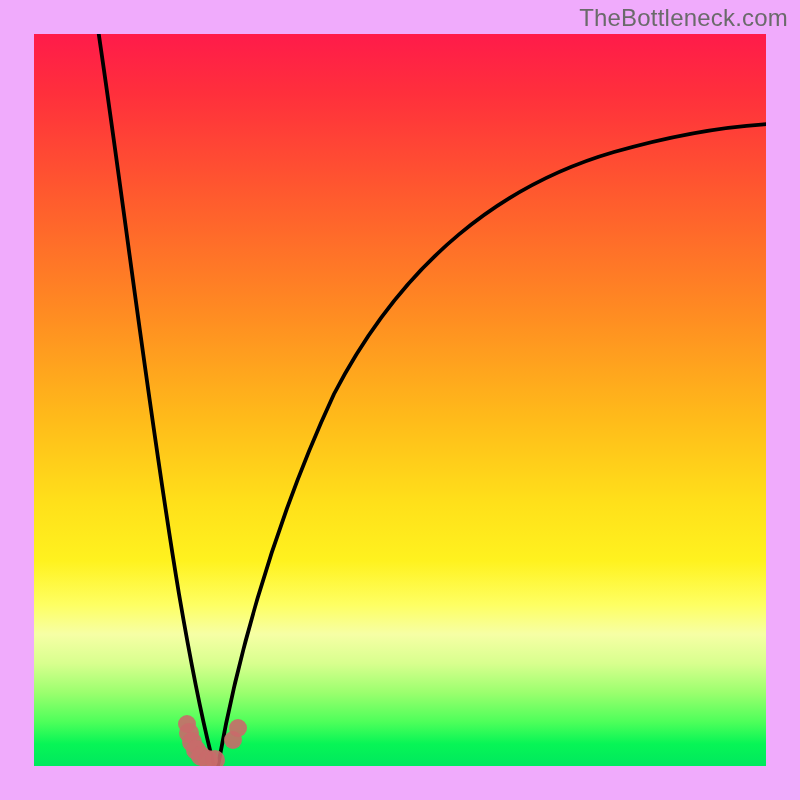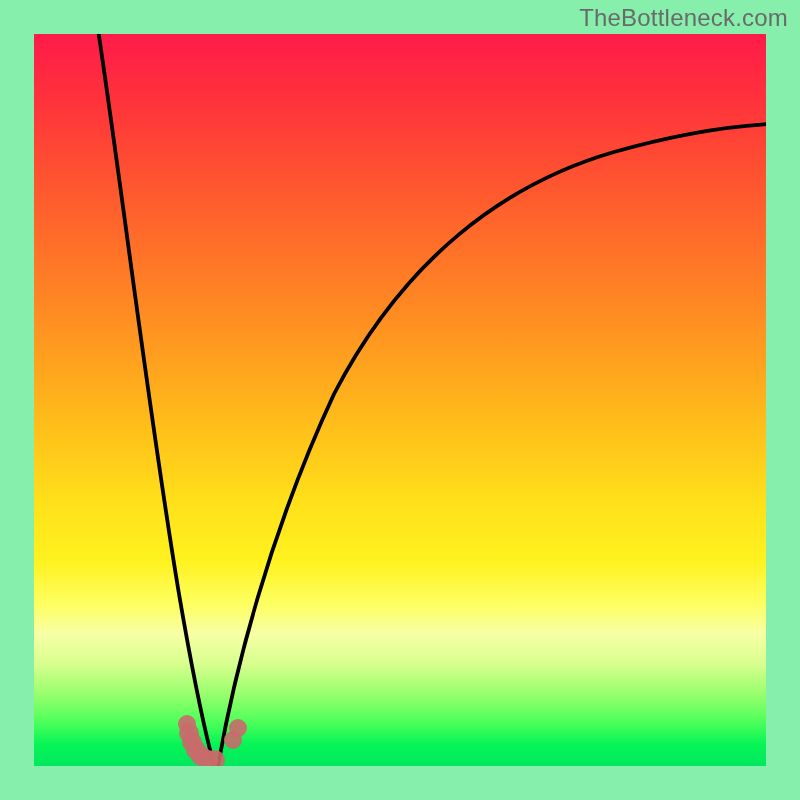--- a/index.html
+++ b/index.html
@@ -9,21 +9,21 @@
     height: 800px;
     background: #000;
     overflow: hidden;
   }
   .frame {
     position: absolute;
     top: 0;
     left: 0;
     width: 800px;
     height: 800px;
-    background: #86efac;
+    background: #f0abfc;
   }
   .plot {
     position: absolute;
     left: 34px;
     top: 34px;
     width: 732px;
     height: 732px;
     
     background: linear-gradient(
       to bottom,

